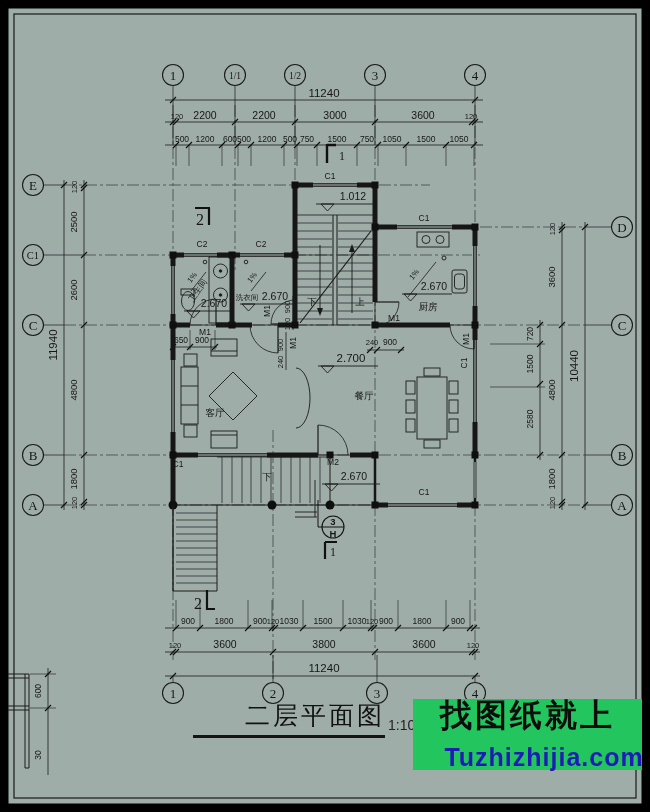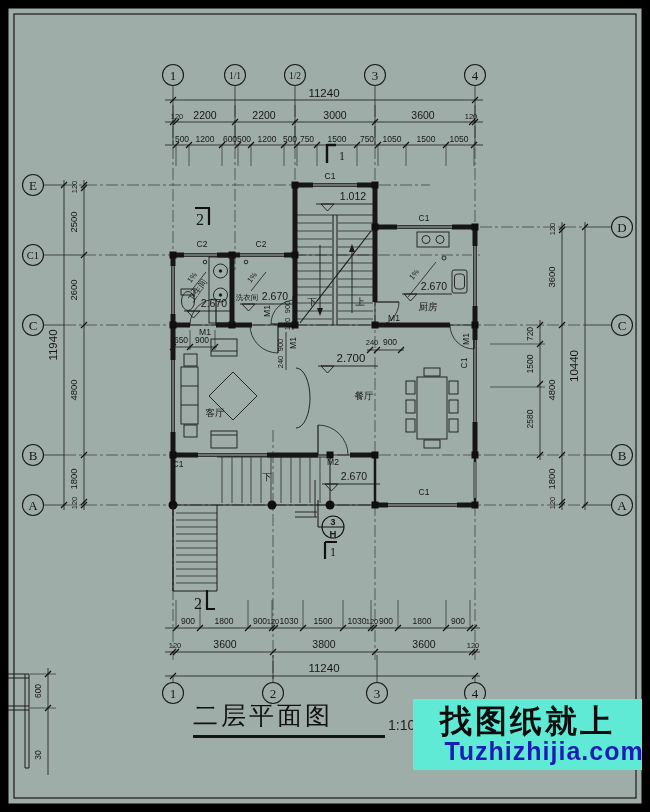--- a/index.html
+++ b/index.html
@@ -4,26 +4,26 @@
 <style>
   html,body{margin:0;padding:0;}
   .page{position:relative;width:650px;height:812px;background:#9fada9;overflow:hidden;
         font-family:"Liberation Sans",sans-serif;}
   svg{position:absolute;left:0;top:0;}
   svg text{fill:#161616;text-anchor:middle;font-family:"Liberation Sans",sans-serif;}
   .t7{font-size:7.5px}.t8{font-size:8.5px}.t9{font-size:9.5px}.t10{font-size:10.5px}
   .t11{font-size:11.5px}.t12{font-size:12px}.t13{font-size:13px}.t16{font-size:16px}
   .ser{font-family:"Liberation Serif",serif;}
   .b{font-weight:bold;}
-  .titleblock{position:absolute;left:193px;top:699px;width:192px;text-align:left;
+  .titleblock{position:absolute;left:193px;top:699px;width:192px;text-align:right;
       font-size:25px;letter-spacing:3px;color:#111;border-bottom:3px solid #151515;
       padding-bottom:3px;font-family:"Liberation Serif",serif;}
   .scale{position:absolute;left:388px;top:717px;font-size:14px;color:#222;}
-  .watermark{position:absolute;left:413px;top:699px;width:229px;height:71px;background:#5eead4;
-      display:flex;flex-direction:column;align-items:center;justify-content:center;line-height:1.05;}
+  .watermark{position:absolute;left:413px;top:699px;width:229px;height:71px;background:#22c55e;
+      display:flex;flex-direction:column;align-items:center;justify-content:space-between;line-height:1.05;}
   .wm-cn{font-size:32px;font-weight:bold;color:#0d0d0d;letter-spacing:3px;}
   .wm-en{font-size:25px;font-weight:bold;color:#1d1db5;letter-spacing:1px;margin-left:33px;}
 </style>
 </head>
 <body>
 
 <div class="page">
 <svg width="650" height="812" viewBox="0 0 650 812">
 
   <g>

